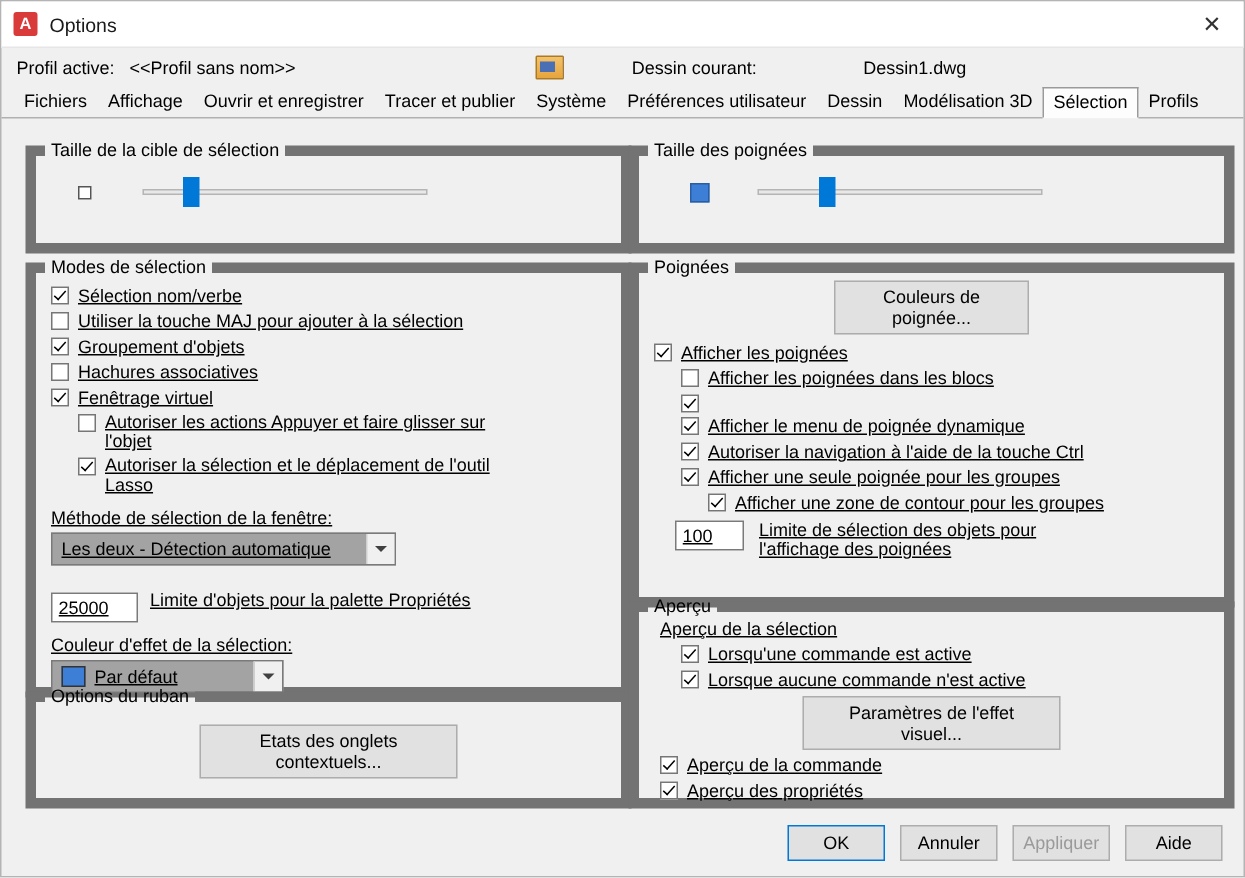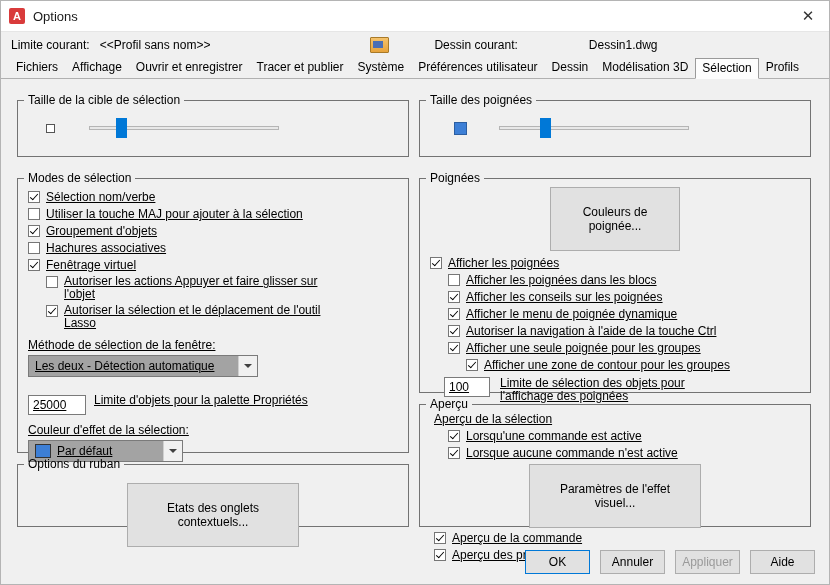--- a/index.html
+++ b/index.html
@@ -110,21 +110,21 @@
   }
 
   
   .content {
     position: relative;
     margin: 6px 8px 0 8px;
     height: 470px;
   }
   fieldset {
     position: absolute;
-    border: 1px solid #737373;
+    border: 7px solid #737373;
     border-radius: 0;
     margin: 0; padding: 0;
     background: transparent;
   }
   legend {
     font-size: 12px;
     padding: 0 4px;
     margin-left: 6px;
   }
   .inner { padding: 4px 10px 8px 10px; text-decoration: underline; }
@@ -185,21 +185,21 @@
   .sample-blue {
     background: #3d7fd6;
     border: 1px solid #2b5ea1;
     flex: none;
   }
 
   
   .btn {
     background: #e1e1e1;
     border: 1px solid #adadad;
-    padding: 17px 10px;
+    padding: 3px 10px;
     font-size: 12px;
     font-family: "Liberation Sans", sans-serif;
     cursor: pointer;
     text-align: center;
     color: #000;
   }
   .btn[disabled] { color: #9a9a9a; cursor: default; }
   .btn.default { border: 1px solid #0078d7; }
 
   
@@ -268,21 +268,21 @@
 
 <div class="window">
 
   <div class="titlebar">
     <div class="title-logo">A</div>
     <div class="title-text">Options</div>
     <div class="title-close">✕</div>
   </div>
 
   <div class="profile-row">
-    <span class="profile-label">Limite courant:</span>
+    <span class="profile-label">Profil active:</span>
     <span class="profile-value">&lt;&lt;Profil sans nom&gt;&gt;</span>
     <span class="drawing-block">
       <span class="dwg-icon"></span>
       <span>Dessin courant:</span>
       <span class="drawing-value">Dessin1.dwg</span>
     </span>
   </div>
 
   <div class="tabs">
     <div class="tab">Fichiers</div>
@@ -398,21 +398,20 @@
         <div class="cb" style="margin-top:5px;">
           <span class="box checked"></span>
           <span class="cb-label">Afficher les poignées</span>
         </div>
         <div class="cb sub">
           <span class="box"></span>
           <span class="cb-label">Afficher les poignées dans les blocs</span>
         </div>
         <div class="cb sub">
           <span class="box checked"></span>
-          <span class="cb-label">Afficher les conseils sur les poignées</span>
         </div>
         <div class="cb sub">
           <span class="box checked"></span>
           <span class="cb-label">Afficher le menu de poignée dynamique</span>
         </div>
         <div class="cb sub">
           <span class="box checked"></span>
           <span class="cb-label">Autoriser la navigation à l'aide de la touche Ctrl</span>
         </div>
         <div class="cb sub">

